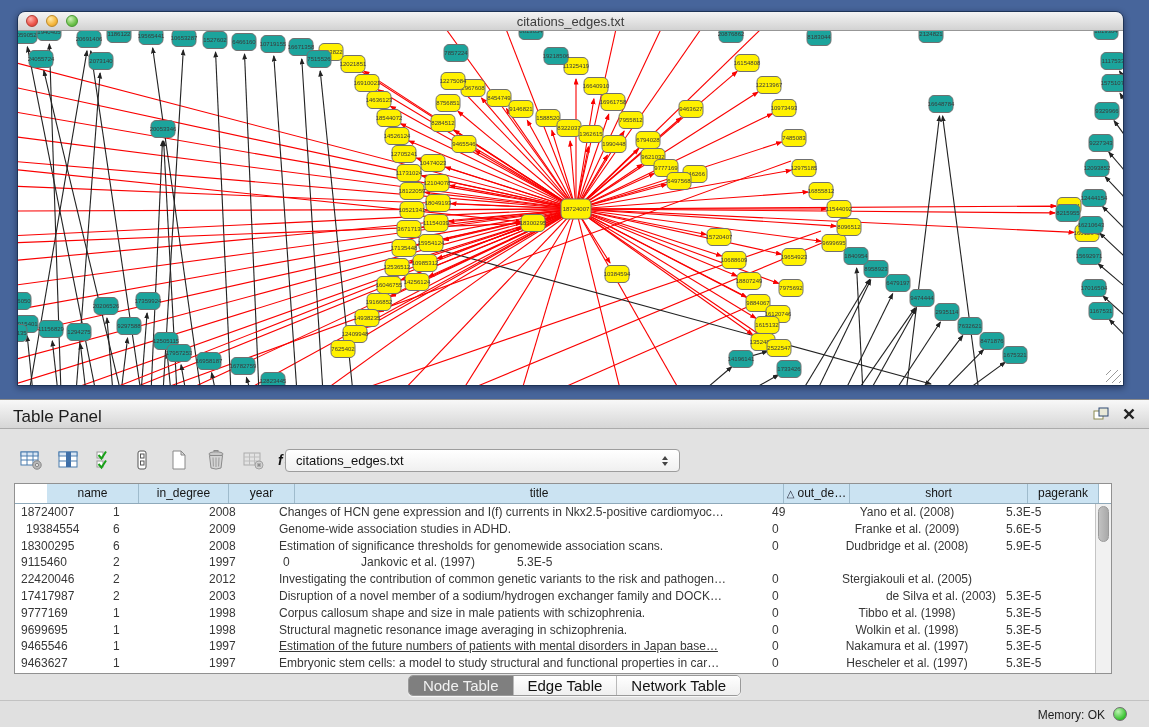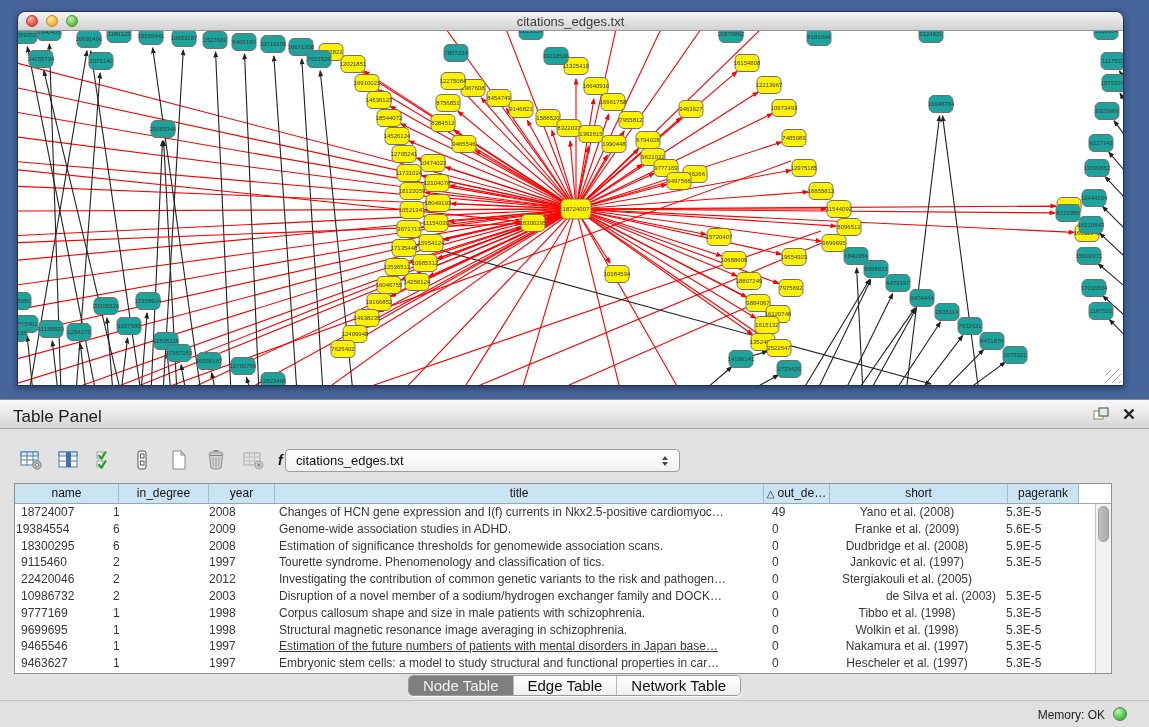--- a/index.html
+++ b/index.html
@@ -854,76 +854,75 @@
     <div class="dropdown">
       <span class="val">citations_edges.txt</span>
       <span class="updown">
           <i class="up"></i>
           <i class="dn"></i>
         </span>
     </div>
 
     <div class="table-wrap">
       <div class="thead" id="thead">
-          <div class="th" style="width: 104px;"><span>name</span></div>
+          <div class="th" style="width: 92px; margin-left: 32px;"><span>name</span></div>
           <div class="th" style="width: 90px;"><span>in_degree</span></div>
           <div class="th" style="width: 66px;"><span>year</span></div>
           <div class="th" style="width: 489px;"><span>title</span></div>
           <div class="th" style="width: 66px;"><span class="sort">△</span><span>out_de…</span></div>
           <div class="th" style="width: 178px;"><span>short</span></div>
           <div class="th" style="width: 71px;"><span>pagerank</span></div>
         </div>
       <div class="tbody" id="tbody">
           <div class="trow">
             <div class="td" style="width: 92px; text-align: left; padding-left: 6px;">18724007</div>
             <div class="td" style="width: 90px; text-align: left; padding-left: 6px;">1</div>
             <div class="td" style="width: 66px; text-align: left; padding-left: 12px;">2008</div>
             <div class="td" style="width: 489px; text-align: left; padding-left: 16px;">Changes of HCN gene expression and I(f) currents in Nkx2.5-positive cardiomyoc…</div>
             <div class="td" style="width: 66px; text-align: left; padding-left: 20px;">49</div>
             <div class="td" style="width: 178px; text-align: center; padding-left: 0px;">Yano et al. (2008)</div>
             <div class="td" style="width: 71px; text-align: left; padding-left: 10px;">5.3E-5</div>
           </div>
           <div class="trow">
-            <div class="td" style="width: 92px; text-align: left; padding-left: 1px;">19384554</div>
+            <div class="td" style="width: 92px; text-align: left; padding-left: 11px;">19384554</div>
             <div class="td" style="width: 90px; text-align: left; padding-left: 6px;">6</div>
             <div class="td" style="width: 66px; text-align: left; padding-left: 12px;">2009</div>
             <div class="td" style="width: 489px; text-align: left; padding-left: 16px;">Genome-wide association studies in ADHD.</div>
             <div class="td" style="width: 66px; text-align: left; padding-left: 20px;">0</div>
             <div class="td" style="width: 178px; text-align: center; padding-left: 0px;">Franke et al. (2009)</div>
             <div class="td" style="width: 71px; text-align: left; padding-left: 10px;">5.6E-5</div>
           </div>
           <div class="trow">
             <div class="td" style="width: 92px; text-align: left; padding-left: 6px;">18300295</div>
             <div class="td" style="width: 90px; text-align: left; padding-left: 6px;">6</div>
             <div class="td" style="width: 66px; text-align: left; padding-left: 12px;">2008</div>
             <div class="td" style="width: 489px; text-align: left; padding-left: 16px;">Estimation of significance thresholds for genomewide association scans.</div>
             <div class="td" style="width: 66px; text-align: left; padding-left: 20px;">0</div>
             <div class="td" style="width: 178px; text-align: center; padding-left: 0px;">Dudbridge et al. (2008)</div>
             <div class="td" style="width: 71px; text-align: left; padding-left: 10px;">5.9E-5</div>
           </div>
           <div class="trow">
             <div class="td" style="width: 92px; text-align: left; padding-left: 6px;">9115460</div>
             <div class="td" style="width: 90px; text-align: left; padding-left: 6px;">2</div>
             <div class="td" style="width: 66px; text-align: left; padding-left: 12px;">1997</div>
-            <div class="td" style="width: 489px; text-align: left; padding-left: 16px;">Tourette syndrome. Phenomenology and classification of tics.</div>
             <div class="td" style="width: 66px; text-align: left; padding-left: 20px;">0</div>
             <div class="td" style="width: 178px; text-align: center; padding-left: 0px;">Jankovic et al. (1997)</div>
             <div class="td" style="width: 71px; text-align: left; padding-left: 10px;">5.3E-5</div>
           </div>
           <div class="trow">
             <div class="td" style="width: 92px; text-align: left; padding-left: 6px;">22420046</div>
             <div class="td" style="width: 90px; text-align: left; padding-left: 6px;">2</div>
             <div class="td" style="width: 66px; text-align: left; padding-left: 12px;">2012</div>
             <div class="td" style="width: 489px; text-align: left; padding-left: 16px;">Investigating the contribution of common genetic variants to the risk and pathogen…</div>
             <div class="td" style="width: 66px; text-align: left; padding-left: 20px;">0</div>
             <div class="td" style="width: 178px; text-align: center; padding-left: 0px;">Stergiakouli et al. (2005)</div>
             <div class="td" style="width: 71px; text-align: left; padding-left: 10px; margin-top: 36px;">5.5E-5</div>
           </div>
           <div class="trow">
-            <div class="td" style="width: 92px; text-align: left; padding-left: 6px;">10986732</div>
+            <div class="td" style="width: 92px; text-align: left; padding-left: 6px;">17417987</div>
             <div class="td" style="width: 90px; text-align: left; padding-left: 6px;">2</div>
             <div class="td" style="width: 66px; text-align: left; padding-left: 12px;">2003</div>
             <div class="td" style="width: 489px; text-align: left; padding-left: 16px;">Disruption of a novel member of a sodium/hydrogen exchanger family and DOCK…</div>
             <div class="td" style="width: 66px; text-align: left; padding-left: 20px;">0</div>
             <div class="td" style="width: 178px; text-align: right; padding-left: 0px;">de Silva et al. (2003)</div>
             <div class="td" style="width: 71px; text-align: left; padding-left: 10px;">5.3E-5</div>
           </div>
           <div class="trow">
             <div class="td" style="width: 92px; text-align: left; padding-left: 6px;">9777169</div>
             <div class="td" style="width: 90px; text-align: left; padding-left: 6px;">1</div>

